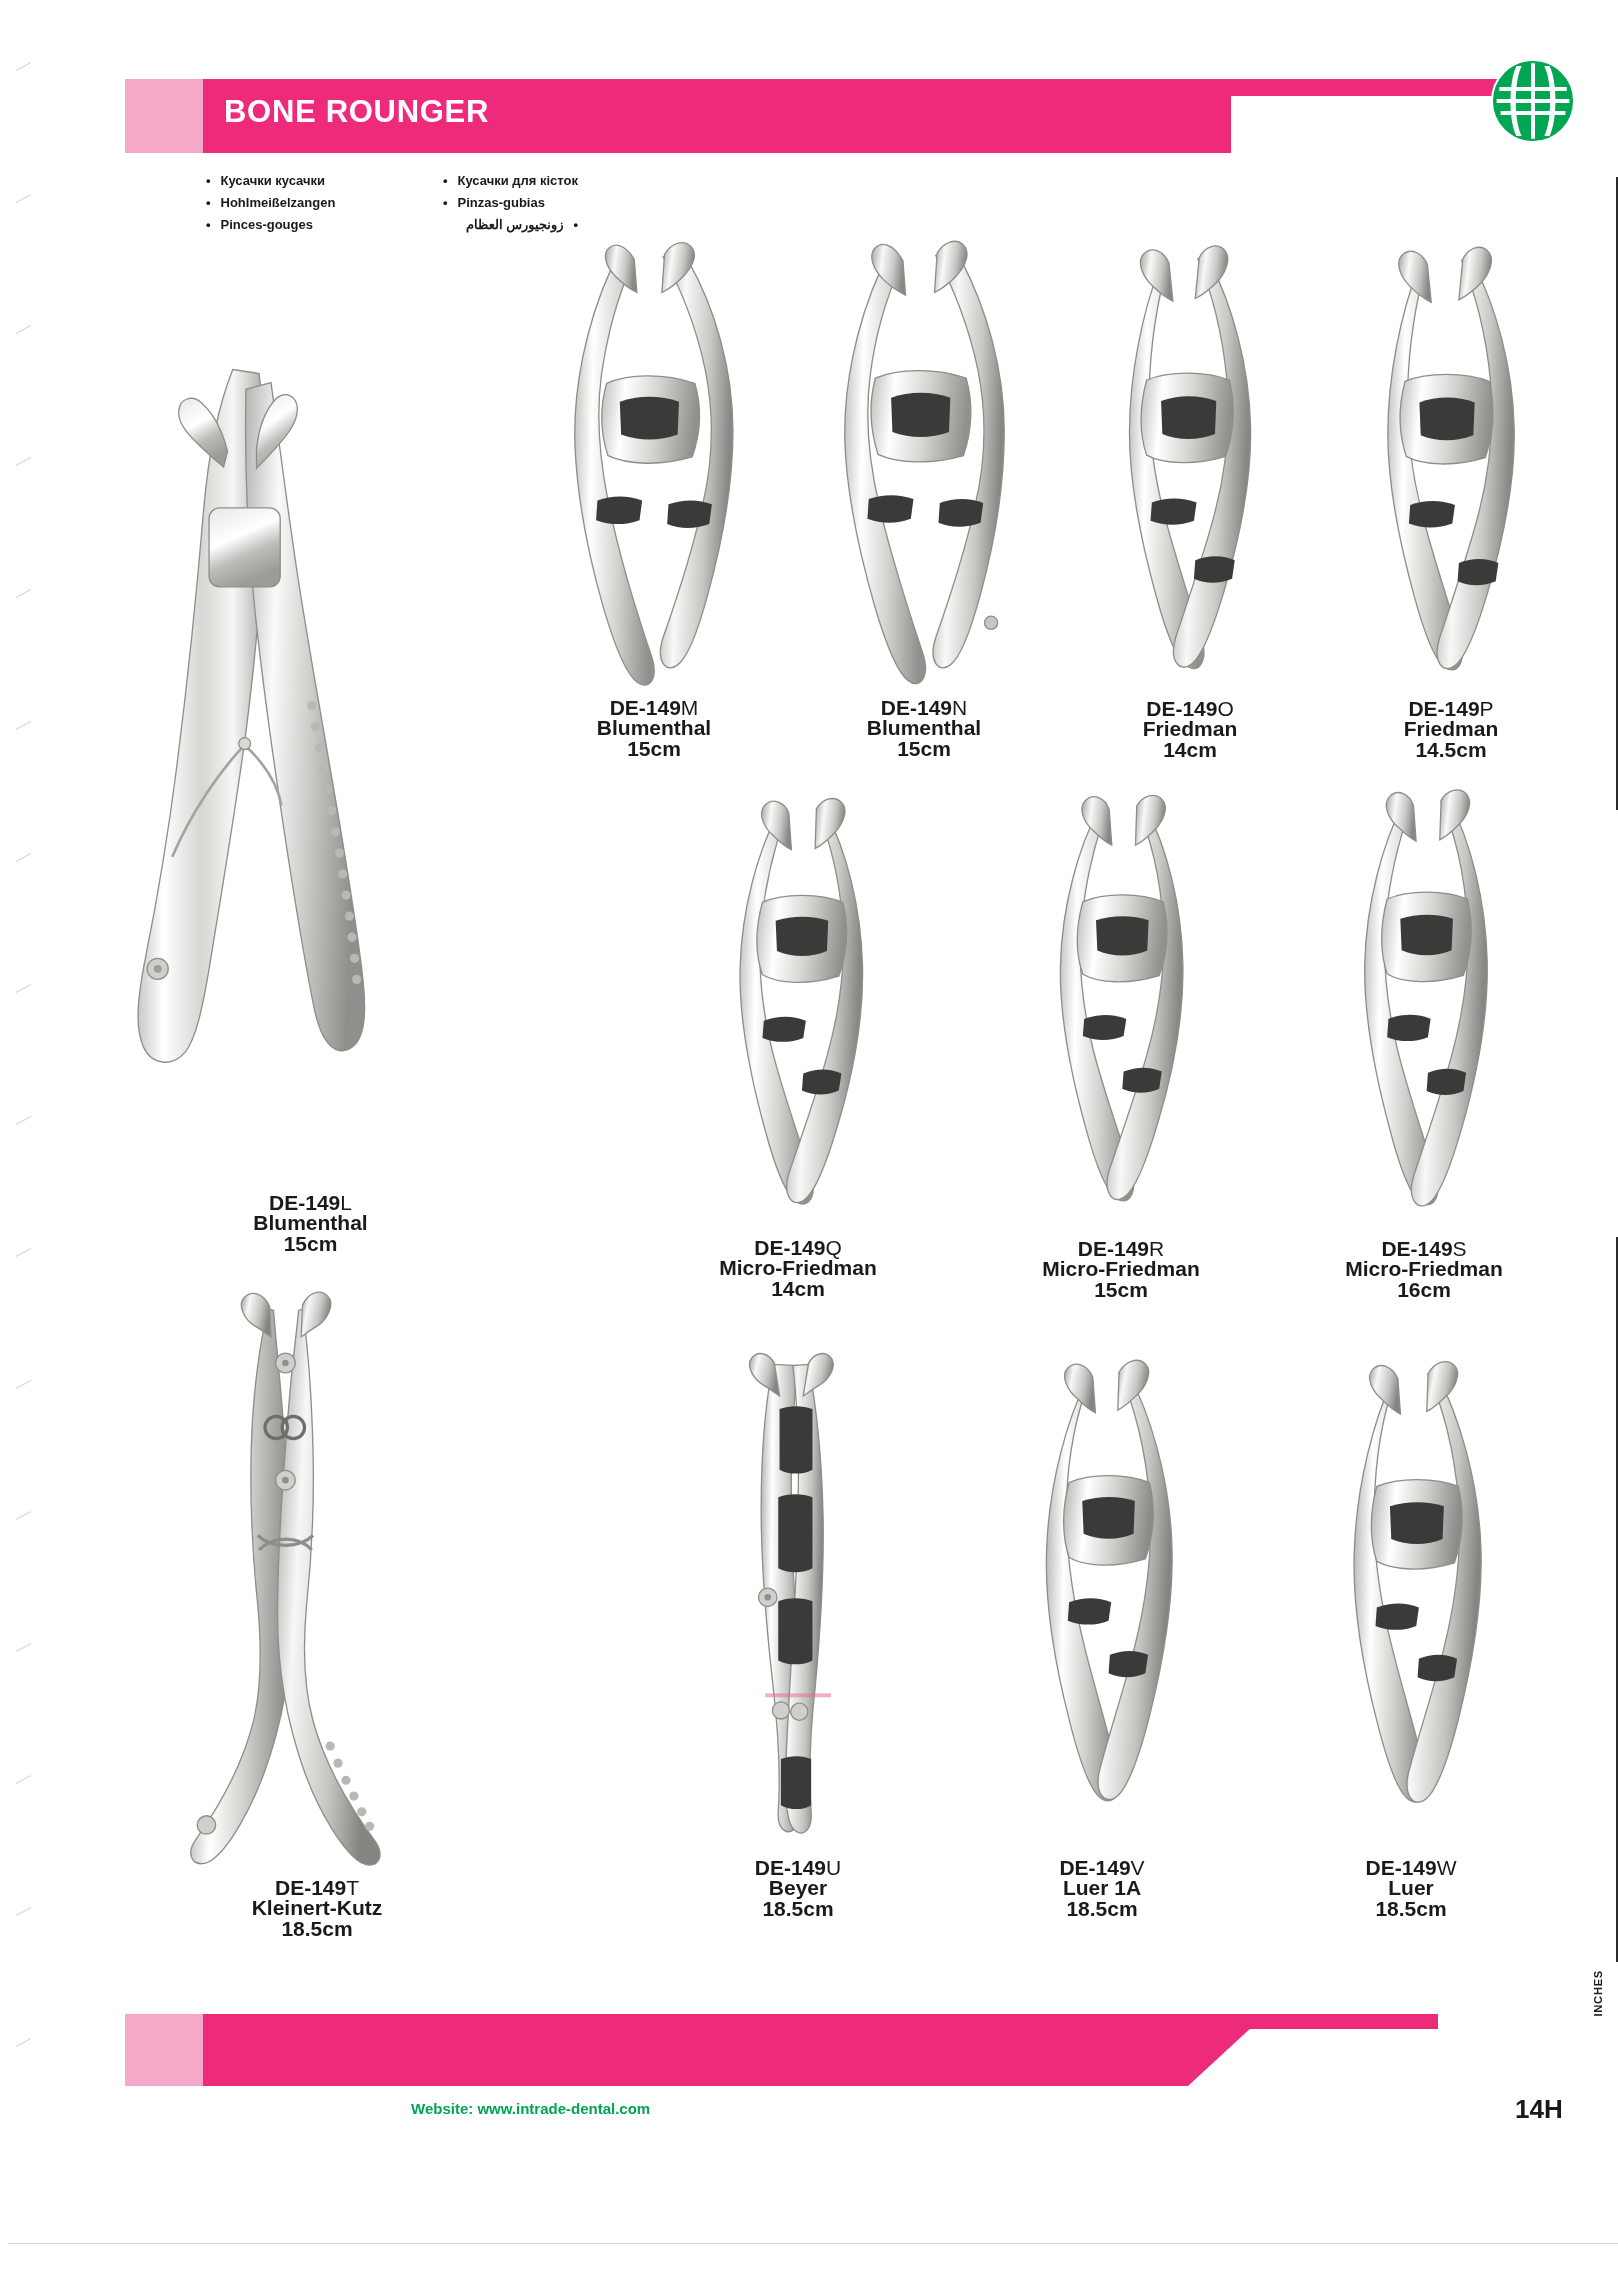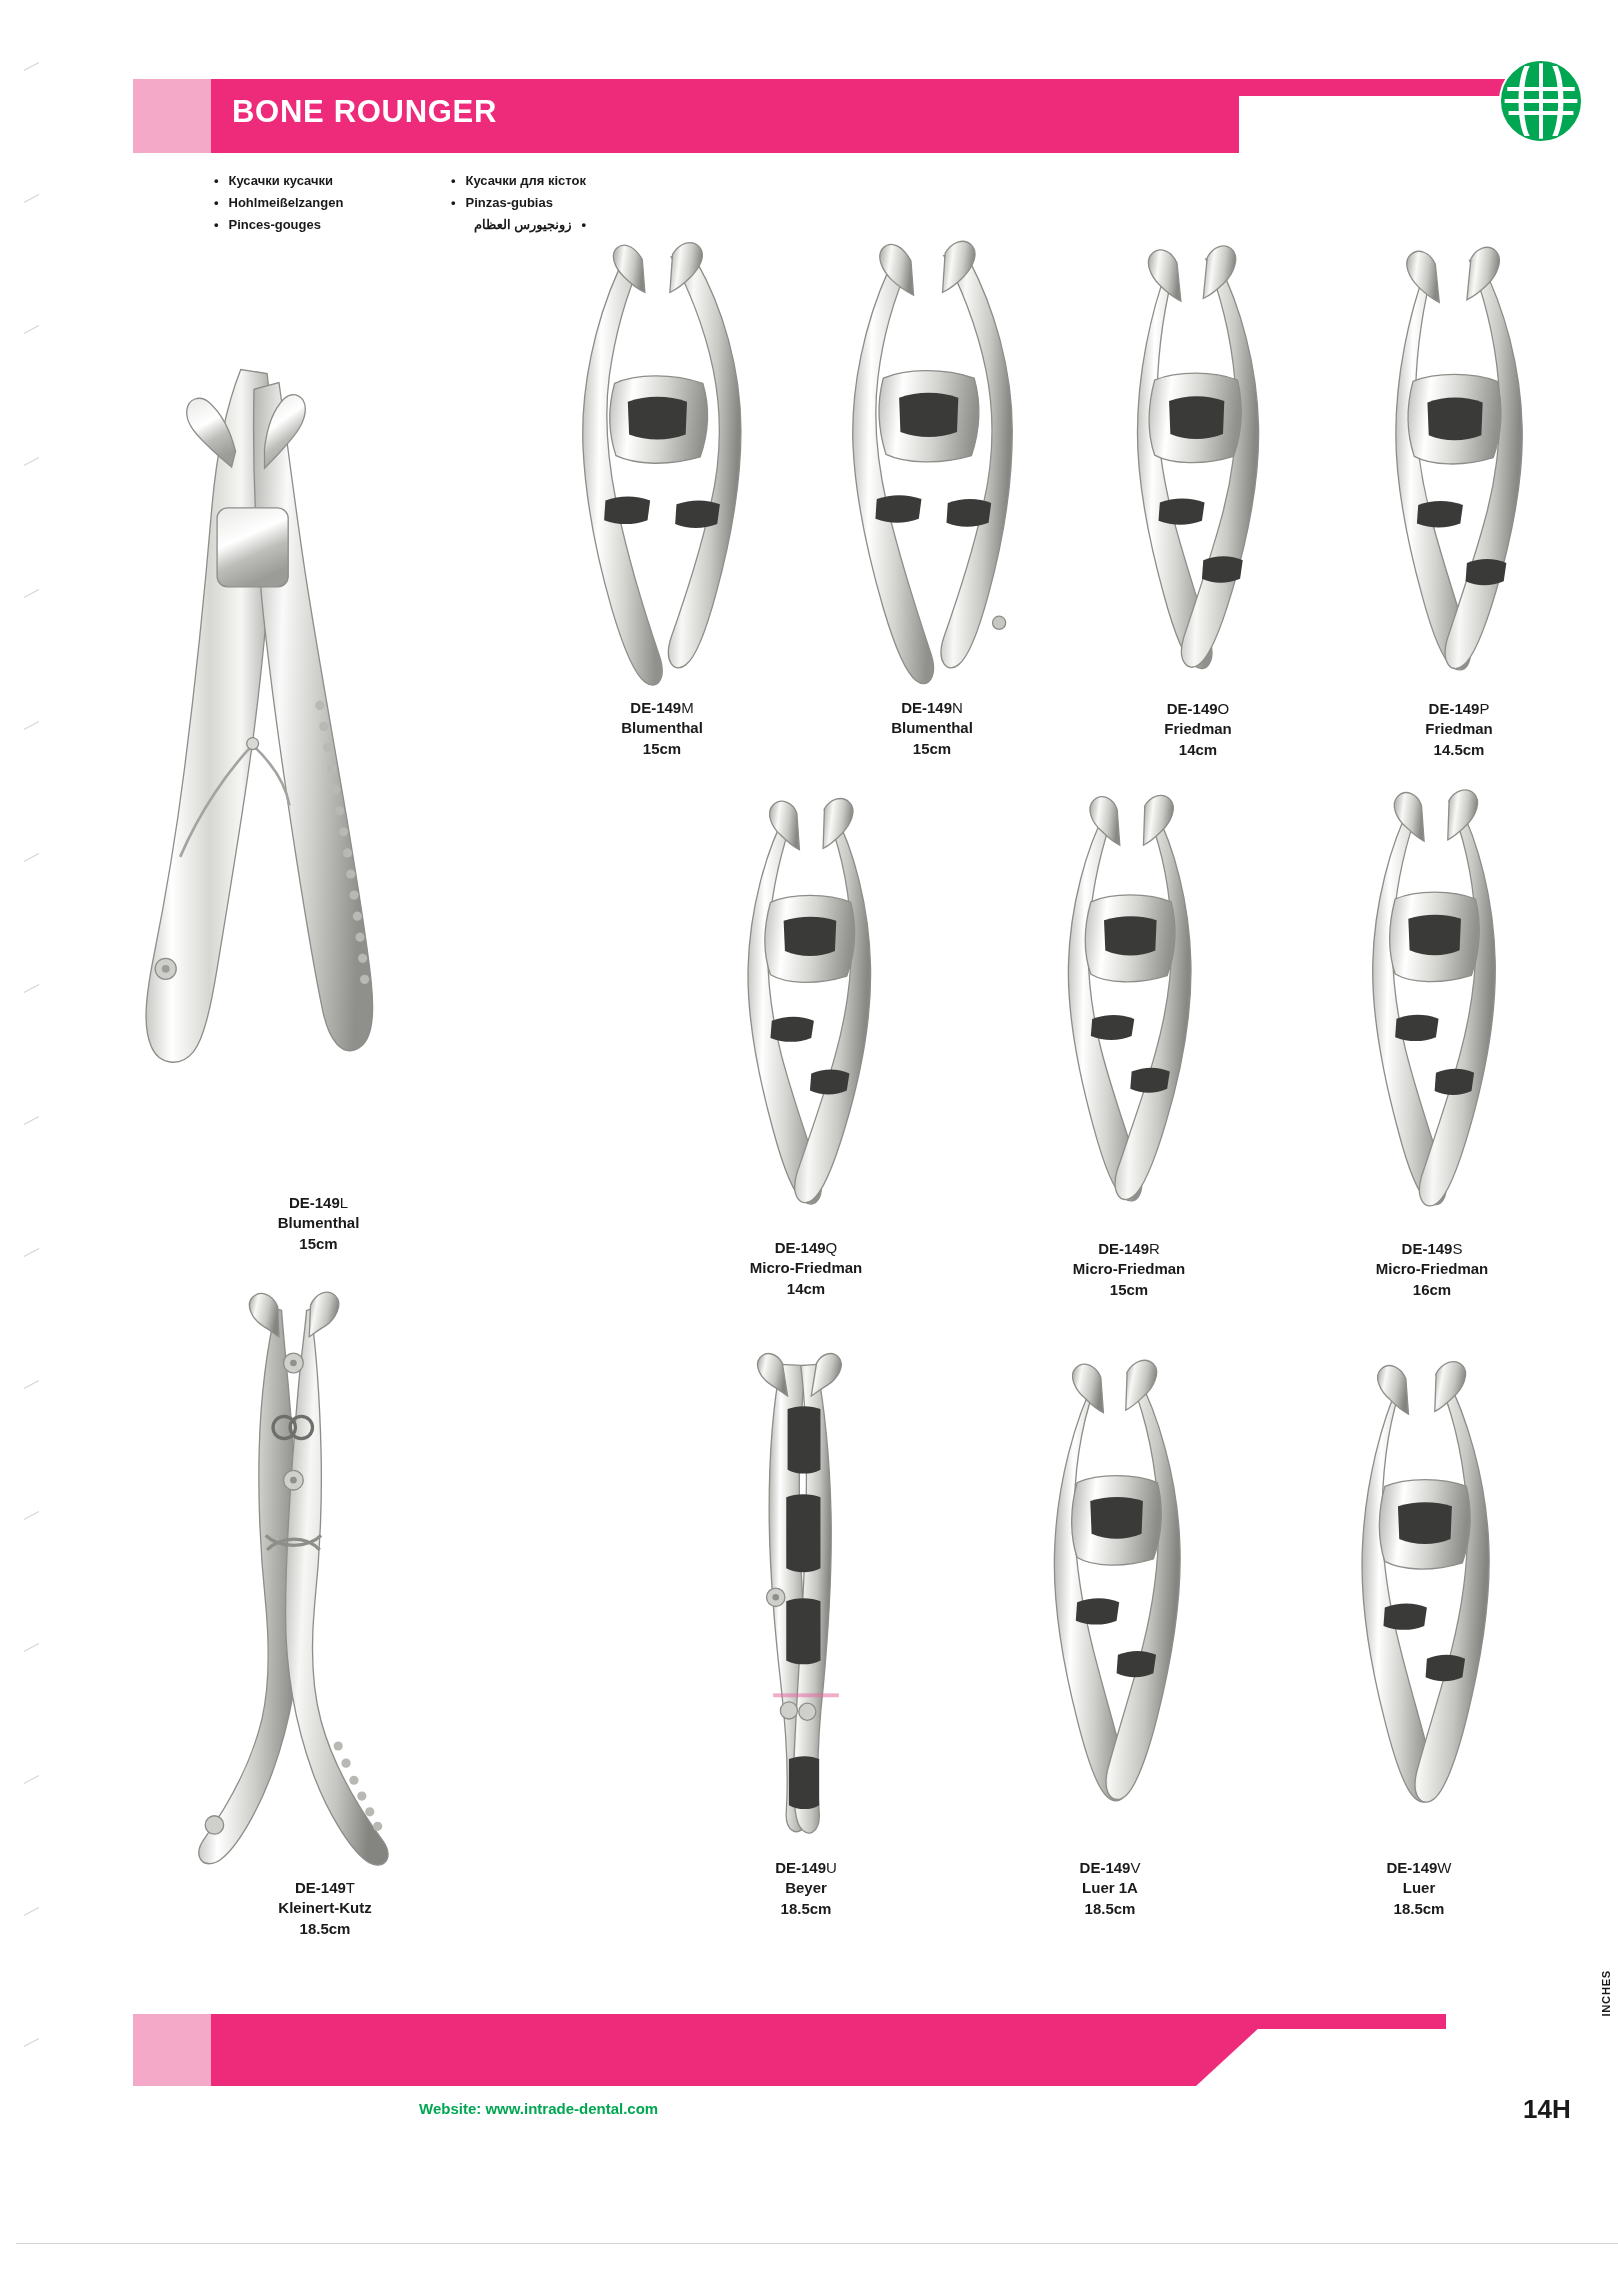--- a/index.html
+++ b/index.html
@@ -10,21 +10,21 @@
   body {
     width: 1619px;
     height: 2295px;
     position: relative;
     font-family: "Liberation Sans", sans-serif;
     overflow: hidden;
   }
 
   .page {
     position: absolute;
-    left: 16px; top: 0;
+    left: 8px; top: 0;
     width: 1285px;
     height: 2295px;
     background: #ffffff;
   }
 
   
   .edge-marks {
     position: absolute;
     left: 0; top: 0;
     width: 79px;
@@ -162,21 +162,21 @@
     width: 86px;
     height: 86px;
   }
 
   
   .product {
     position: absolute;
     text-align: center;
   }
   .product .caption {
-    font-size: 15px;
+    font-size: 21px;
     color: #1a1a1a;
     line-height: 20.4px;
     font-family: "Liberation Sans", sans-serif;
   }
   .caption .code {
     font-weight: bold;
   }
   .caption .code .suffix {
     font-weight: normal;
   }

